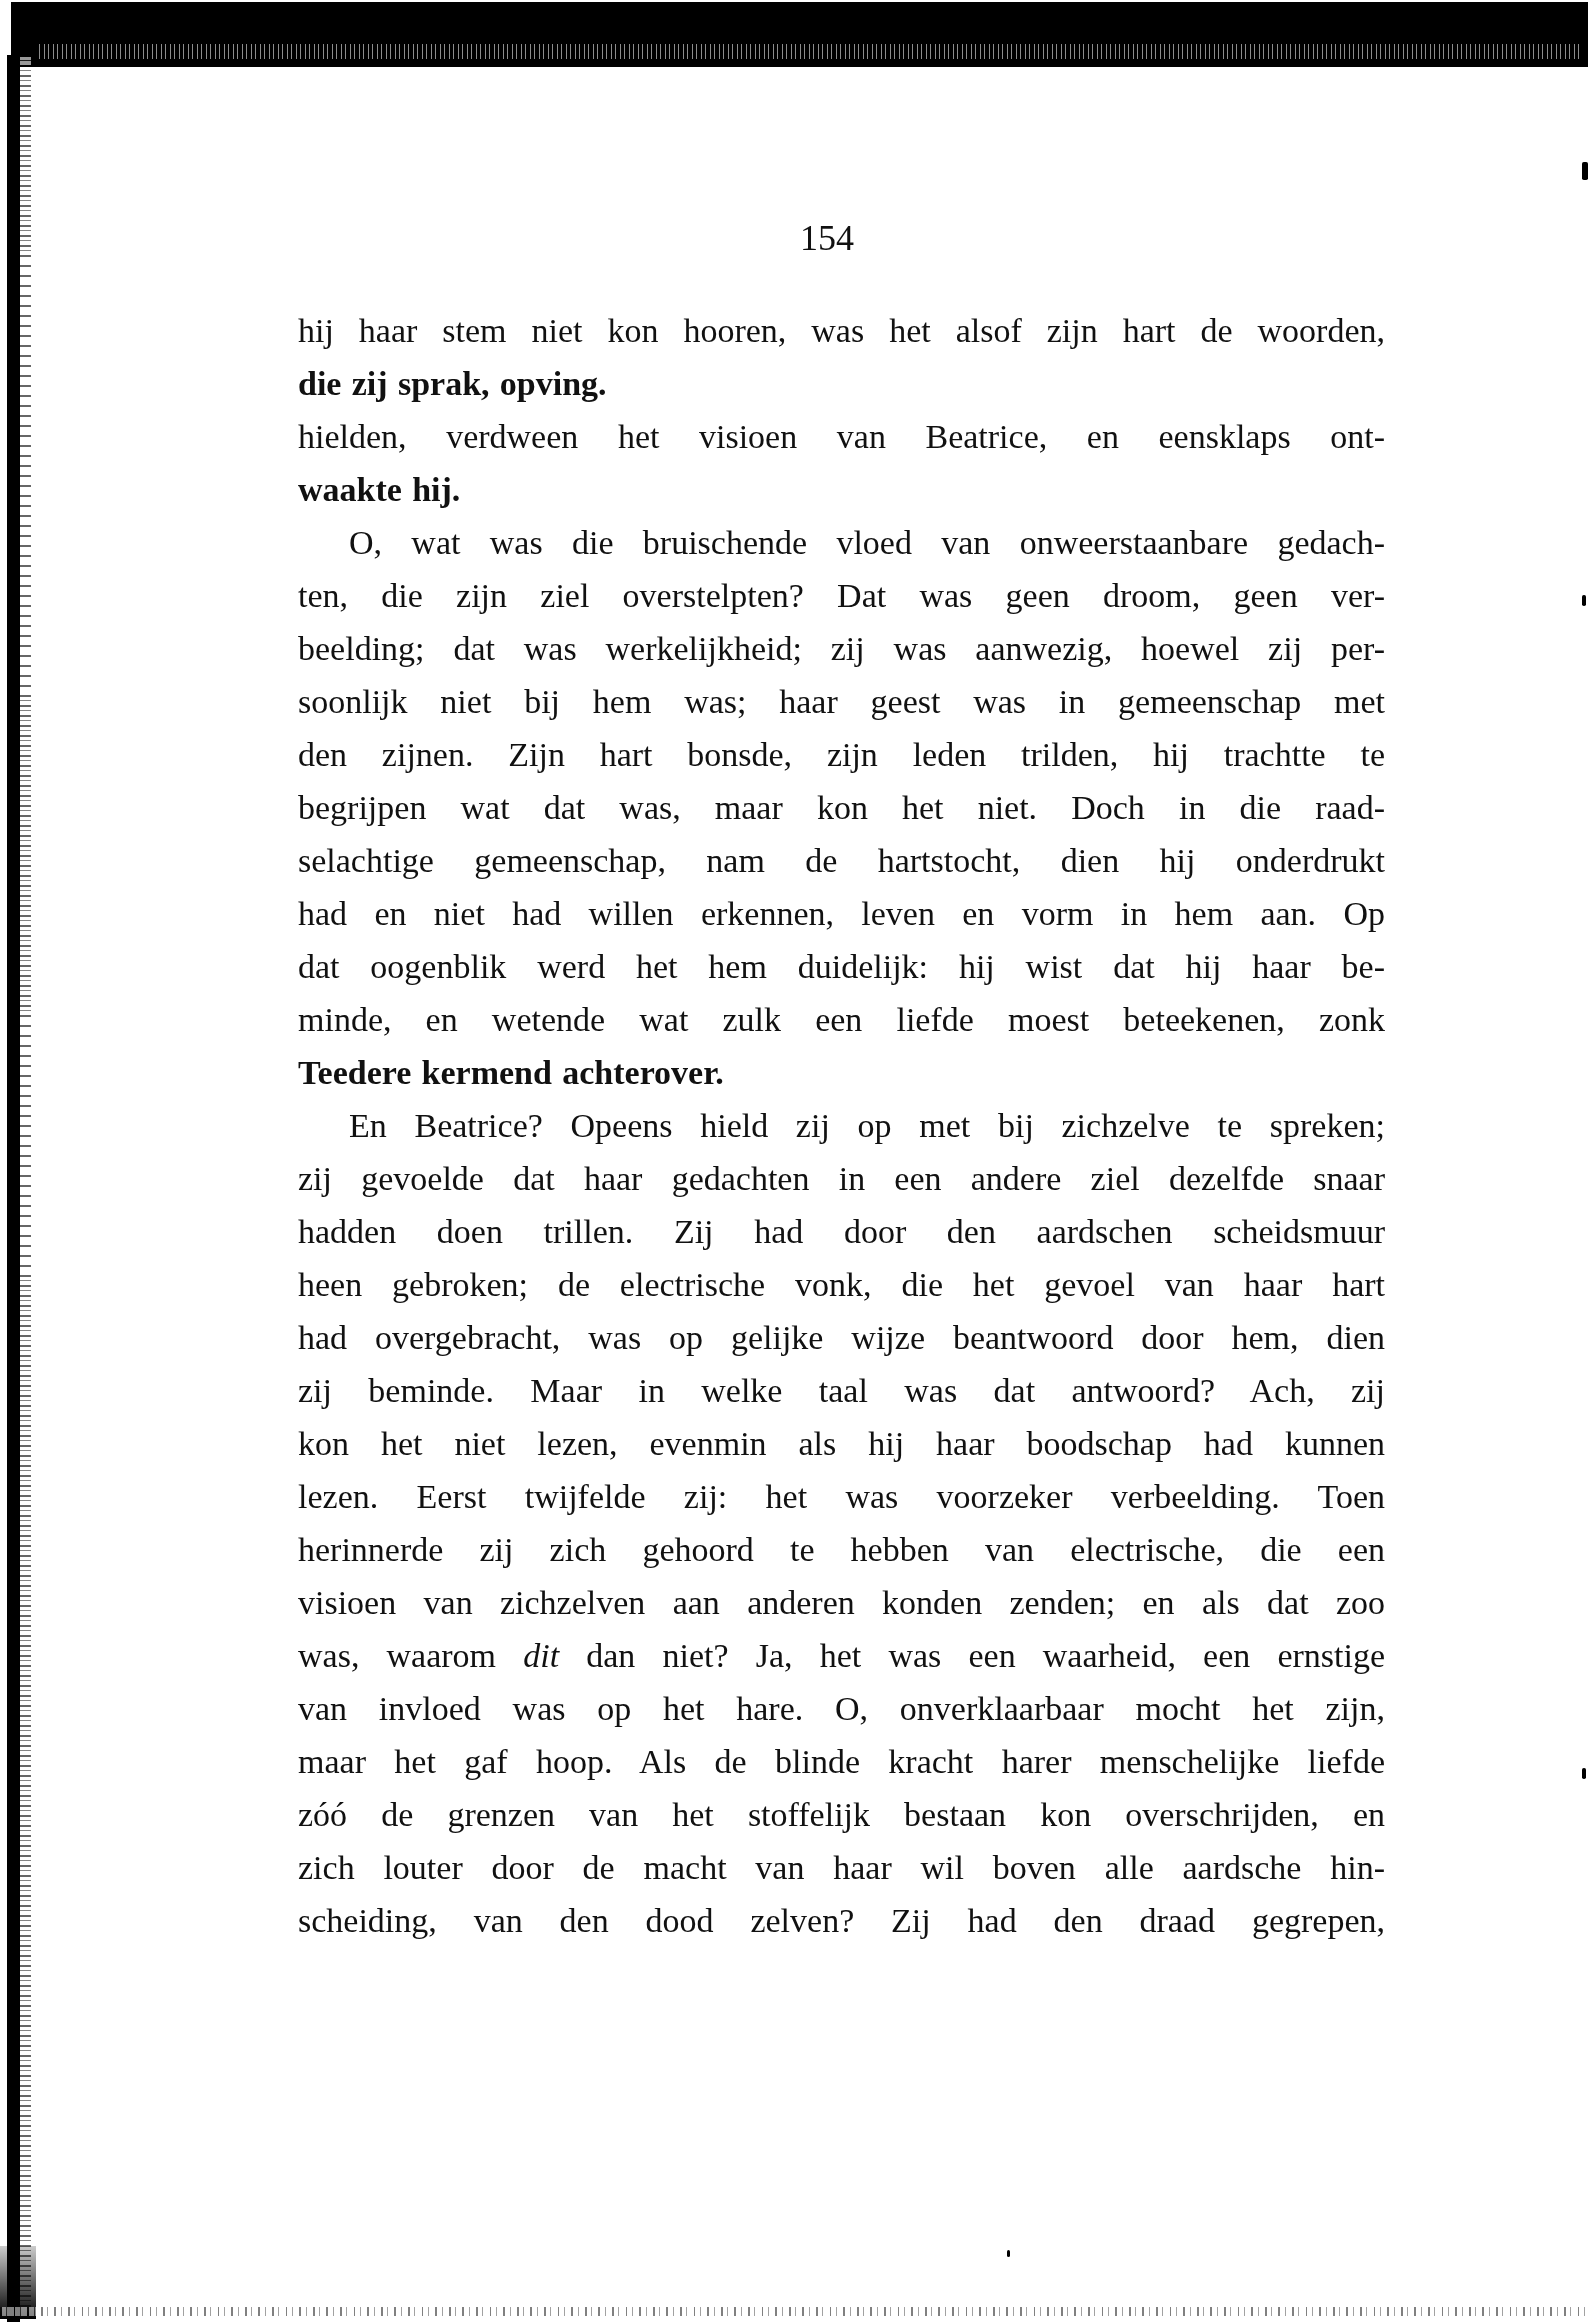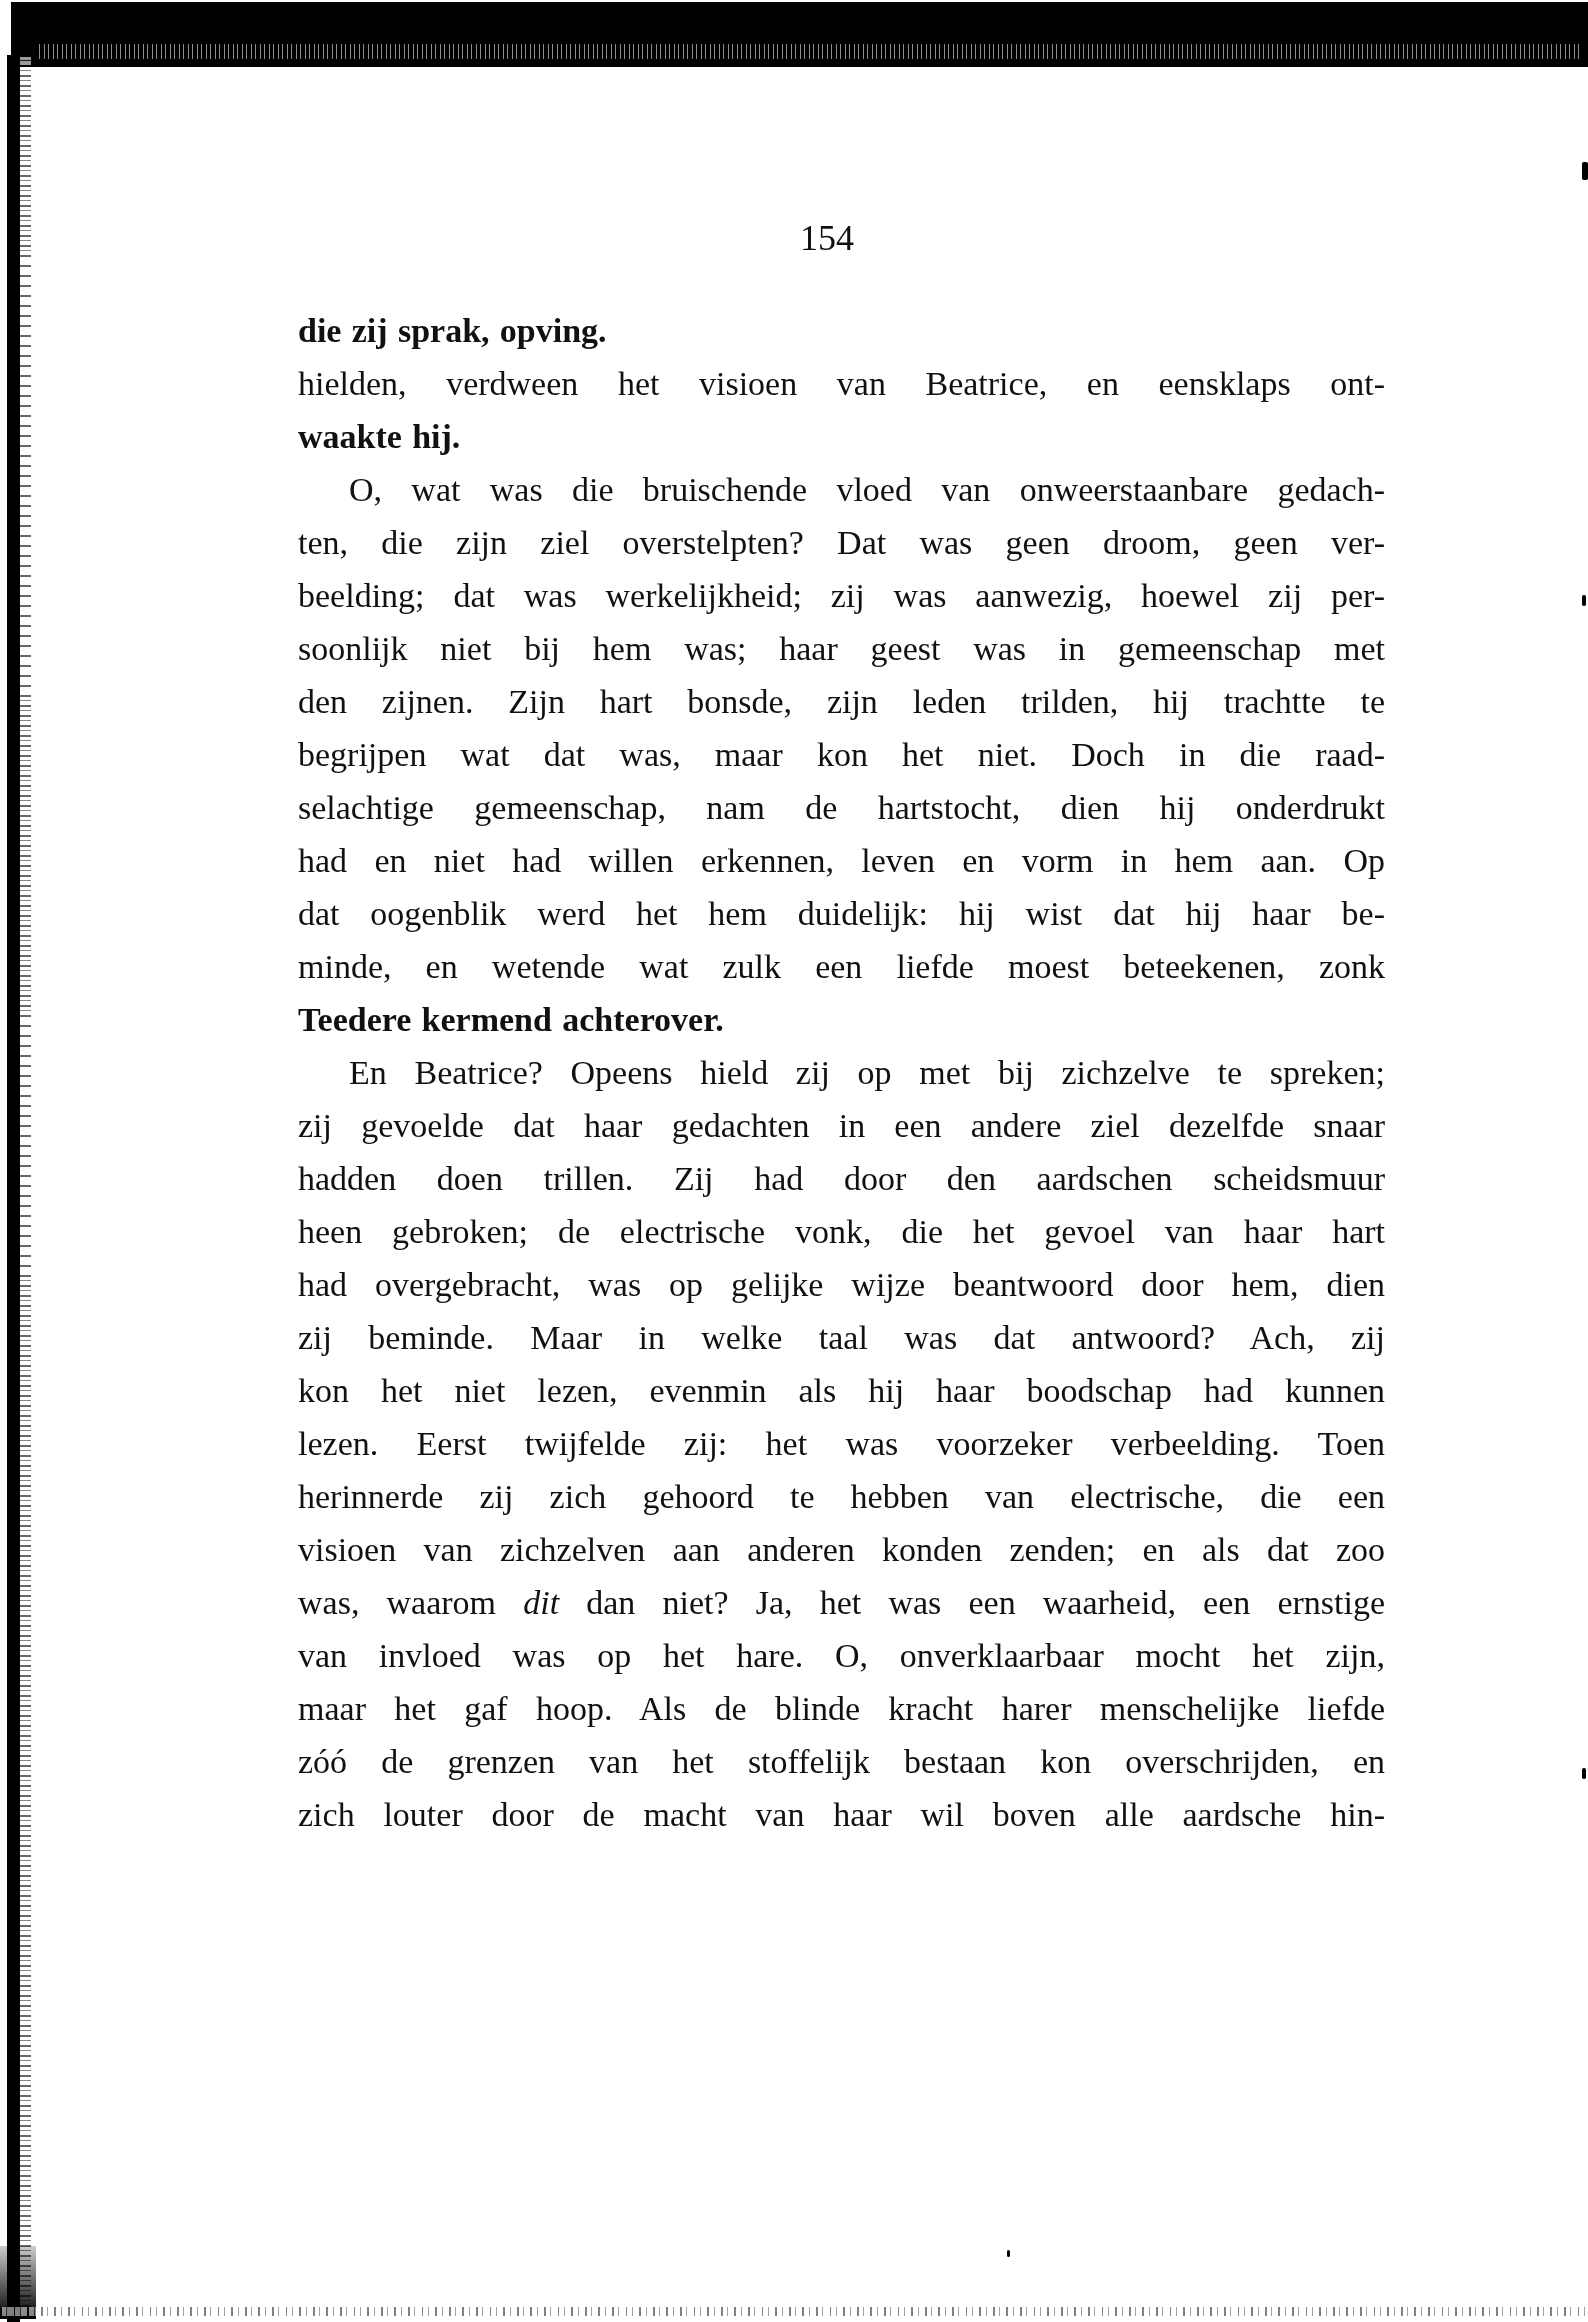--- a/index.html
+++ b/index.html
@@ -66,20 +66,21 @@
 <div class="scan-bottom"></div>
 
 <div class="margin-mark" style="left:1582px; top:162px; height:18px; width:5.5px;"></div>
 <div class="margin-mark" style="left:1582px; top:595px;"></div>
 <div class="margin-mark" style="left:1582px; top:1768px;"></div>
 <div class="margin-mark" style="left:1007px; top:2250px; width:2.7px; height:7.3px;"></div>
 
 <div class="page-number">154</div>
 
 <div class="text-block" id="text-block">
+    <div class="line">hij haar stem niet kon hooren, was het alsof zijn hart de woorden,</div>
     <div class="line last">die zij sprak, opving.</div>
     <div class="line">hielden, verdween het visioen van Beatrice, en eensklaps ont-</div>
     <div class="line last">waakte hij.</div>
     <div class="line indent">O, wat was die bruischende vloed van onweerstaanbare gedach-</div>
     <div class="line">ten, die zijn ziel overstelpten? Dat was geen droom, geen ver-</div>
     <div class="line">beelding; dat was werkelijkheid; zij was aanwezig, hoewel zij per-</div>
     <div class="line">soonlijk niet bij hem was; haar geest was in gemeenschap met</div>
     <div class="line">den zijnen. Zijn hart bonsde, zijn leden trilden, hij trachtte te</div>
     <div class="line">begrijpen wat dat was, maar kon het niet. Doch in die raad-</div>
     <div class="line">selachtige gemeenschap, nam de hartstocht, dien hij onderdrukt</div>
@@ -95,14 +96,15 @@
     <div class="line">zij beminde. Maar in welke taal was dat antwoord? Ach, zij</div>
     <div class="line">kon het niet lezen, evenmin als hij haar boodschap had kunnen</div>
     <div class="line">lezen. Eerst twijfelde zij: het was voorzeker verbeelding. Toen</div>
     <div class="line">herinnerde zij zich gehoord te hebben van electrische, die een</div>
     <div class="line">visioen van zichzelven aan anderen konden zenden; en als dat zoo</div>
     <div class="line" style="white-space: pre;"><span>was, waarom </span><em>dit</em><span> dan niet? Ja, het was een waarheid, een ernstige</span></div>
     <div class="line">van invloed was op het hare. O, onverklaarbaar mocht het zijn,</div>
     <div class="line">maar het gaf hoop. Als de blinde kracht harer menschelijke liefde</div>
     <div class="line">zóó de grenzen van het stoffelijk bestaan kon overschrijden, en</div>
     <div class="line">zich louter door de macht van haar wil boven alle aardsche hin-</div>
+    <div class="line">scheiding, van den dood zelven? Zij had den draad gegrepen,</div>
   </div>
 
 
 </body></html>

